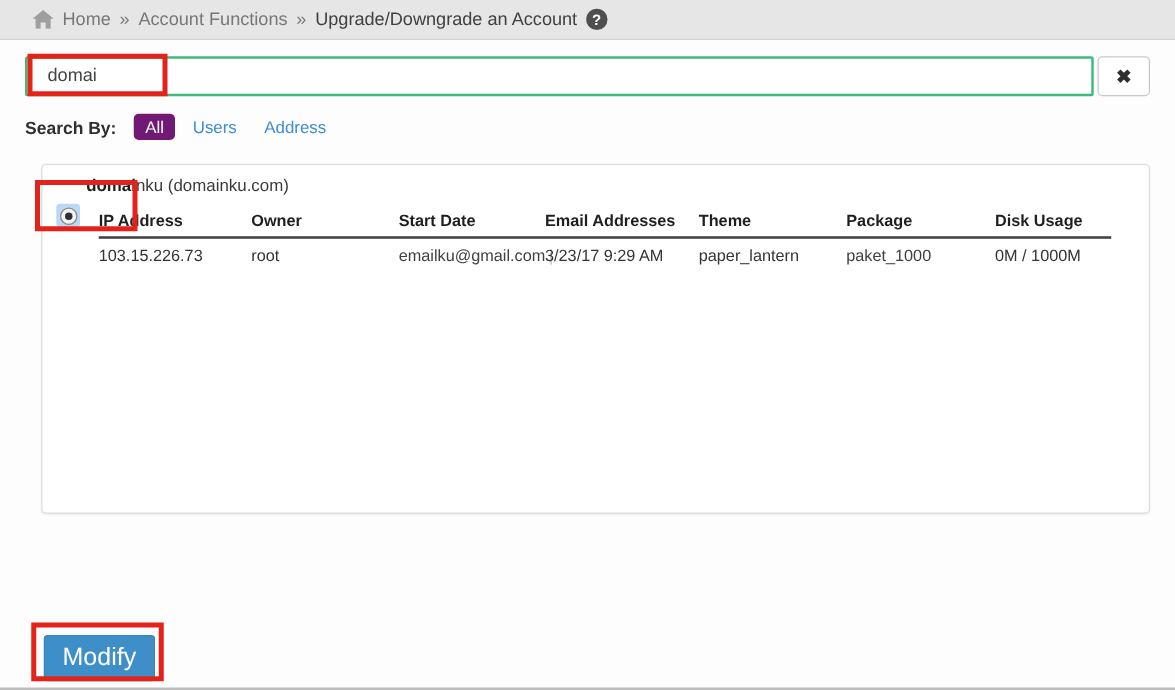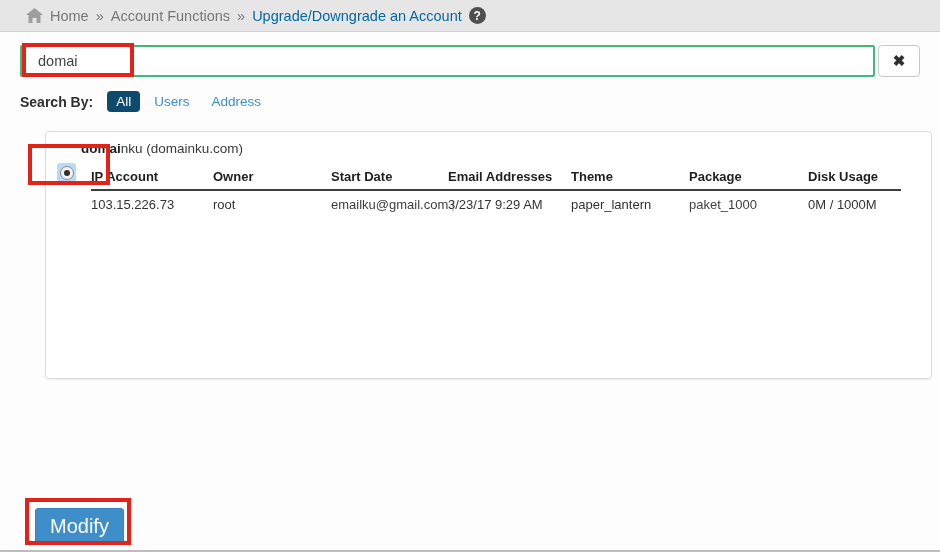--- a/index.html
+++ b/index.html
@@ -24,21 +24,21 @@
     background: #e6e6e6;
     border-bottom: 1px solid #d2d2d2;
     display: flex; align-items: center;
     padding: 0 24px;
     font-size: 14.5px;
     color: #707070;
   }
   .breadcrumb-bar .home-icon { display: inline-flex; margin: 0 7px 0 2px; }
   .crumb-link { color: #777; text-decoration: none; cursor: pointer; }
   .crumb-sep { color: #777; margin: 0 7px; }
-  .crumb-current { color: #0369a1; text-align: center; }
+  .crumb-current { color: #404040; text-align: center; }
   .help-badge {
     display: inline-flex; align-items: center; justify-content: center;
     width: 17px; height: 17px; margin-left: 7px;
     border-radius: 50%;
     background: #4f4f4f;
     color: #fff; font-size: 12px; font-weight: bold;
     cursor: pointer;
   }
 
   
@@ -68,37 +68,36 @@
     display: flex; align-items: center; justify-content: center;
   }
 
   .search-by-row {
     position: absolute; top: 91px; left: 20px;
     display: flex; align-items: center;
     font-size: 14px;
   }
   .search-by-label { font-weight: bold; color: #2f2f2f; margin-right: 14px; }
   .filter-pill {
-    background: #0c4a6e; color: #fff;
+    background: #701a75; color: #fff;
     border-radius: 4px; padding: 3px 9px;
     font-size: 13.5px; cursor: pointer; margin-right: 14px;
   }
   .filter-link {
     color: #3c8dd1; font-size: 13.5px; cursor: pointer;
     text-decoration: none; margin-right: 22px;
   }
 
   
   .results-panel {
     position: absolute; top: 131px; left: 33px;
-    width: 887px; height: 248px;
+    width: 887px; height: 280px;
     background: #fff;
     border: 1px solid #ddd; border-radius: 4px;
     box-shadow: 0 1px 2px rgba(0,0,0,0.07);
-    margin-left: 12px;
   }
   .account-heading {
     padding: 9px 0 0 35px;
     font-size: 13.5px; color: #3a3a3a;
   }
   .account-heading .hl { font-weight: bold; color: #1f1f1f; }
 
   .account-radio {
     position: absolute; left: 11px; top: 31px;
     width: 19px; height: 19px;
@@ -196,21 +195,21 @@
     </div>
 
     <span class="account-radio">
       <span class="ring">
         <span class="dot"></span>
       </span>
     </span>
 
     <div class="account-table">
       <div class="t-row t-head">
-        <div class="t-cell">IP Account</div>
+        <div class="t-cell">IP Address</div>
         <div class="t-cell">Owner</div>
         <div class="t-cell">Start Date</div>
         <div class="t-cell">Email Addresses</div>
         <div class="t-cell">Theme</div>
         <div class="t-cell">Package</div>
         <div class="t-cell">Disk Usage</div>
       </div>
       <div class="t-row t-body">
         <div class="t-cell">103.15.226.73</div>
         <div class="t-cell">root</div>

